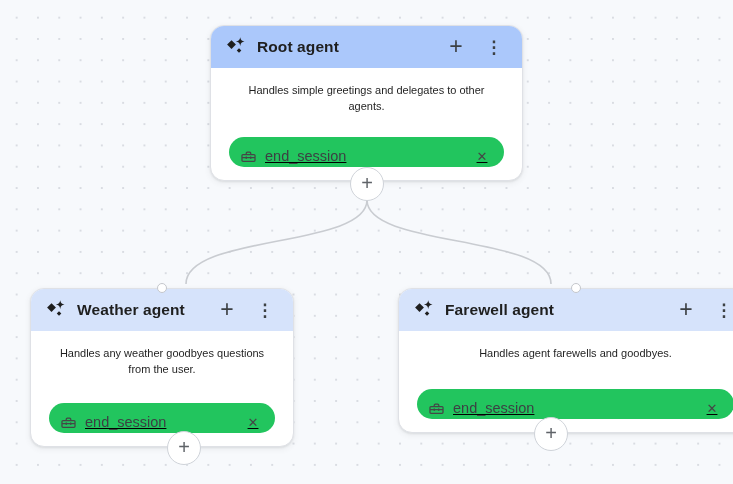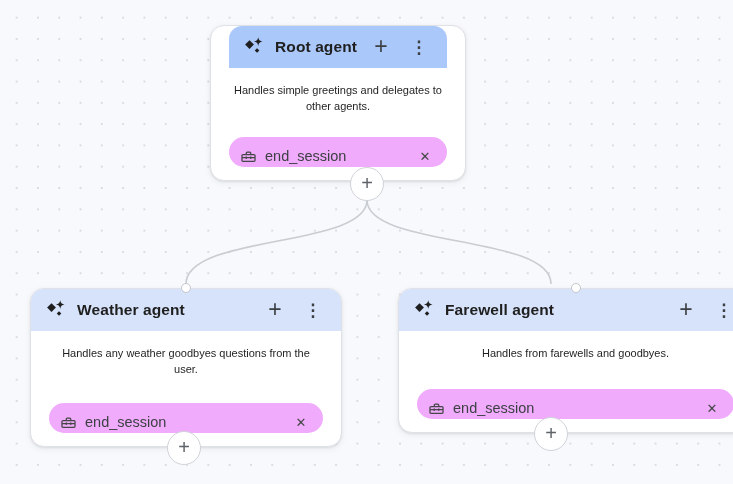--- a/index.html
+++ b/index.html
@@ -17,22 +17,22 @@
   }
   .edges { position:absolute; inset:0; z-index:1; pointer-events:none; }
   .node {
     position:absolute; z-index:2;
     background:#ffffff;
     border:1px solid #dfe1e6;
     border-radius:14px;
     box-shadow:0 1px 2px rgba(60,64,67,.10), 0 2px 6px rgba(60,64,67,.08);
     display:flex; flex-direction:column;
   }
-  .node-root   { left:210px; top:25px;  width:256px; height:156px;align-items:center; }
-  .node-weather{ left:30px;  top:288px; width:312px; height:159px; }
+  .node-root   { left:210px; top:25px;  width:313px; height:156px; }
+  .node-weather{ left:30px;  top:288px; width:264px; height:159px; }
   .node-farewell{ left:398px; top:288px; width:355px; height:145px; }
 
   .node-header {
     height:42px; flex:0 0 42px;
     border-radius:13px 13px 0 0;
     display:flex; align-items:center;
     padding:0 14px 0 14px; gap:10px;
   }
   .node-root .node-header { background:#abc8fb; }
   .node-weather .node-header, .node-farewell .node-header { background:#d6e3fb; }
@@ -56,24 +56,25 @@
     flex:1; display:flex; flex-direction:column;
     padding:13px 18px 13px;
   }
   .node-desc {
     font-size:11px; line-height:1.42; color:#1f1f1f;
     text-align:center; margin-top:2px;
   }
   .tool-chip {
     margin-top:auto;
     height:30px; flex:0 0 30px;
-    background:#f0abfc; border-radius:15px;
+    background:#22c55e; border-radius:15px;
     display:flex; align-items:center;
     padding:8px 12px 0 11px; gap:8px;
     cursor:pointer;
+    text-decoration:underline;
   }
   .toolbox { width:17px; height:17px; flex:0 0 17px; }
   .tool-name { font-size:14.5px; color:#3c4043; }
   .chip-close {
     margin-left:auto; border:none; background:transparent; cursor:pointer;
     color:#444746; font-size:13px; width:20px; height:20px;
     display:flex; align-items:center; justify-content:center;
     font-family:"Liberation Sans", sans-serif;
   }
   .add-circle {
@@ -170,21 +171,21 @@
         <path fill="#1f1f1f" d="M16.6 1.4 C17.1 4.4 18.3 5.6 21.3 6.1 C18.3 6.6 17.1 7.8 16.6 10.8 C16.1 7.8 14.9 6.6 11.9 6.1 C14.9 5.6 16.1 4.4 16.6 1.4 Z"></path>
         <path fill="#1f1f1f" d="M15.3 13.3 L17.8 15.8 L15.3 18.3 L12.8 15.8 Z"></path>
       </svg>
       <span class="node-title">Farewell agent</span>
       <div class="hdr-actions">
         <button class="hdr-btn add">+</button>
         <button class="hdr-btn menu">⋮</button>
       </div>
     </div>
     <div class="node-body">
-      <div class="node-desc">Handles from farewells and goodbyes.</div>
+      <div class="node-desc">Handles agent farewells and goodbyes.</div>
       <div class="tool-chip">
         <svg class="toolbox" viewBox="0 0 24 24">
           <path fill="none" stroke="#444746" stroke-width="1.8" stroke-linecap="round" stroke-linejoin="round" d="M4.2 9.2h15.6c.8 0 1.4.6 1.4 1.4v6.8c0 .8-.6 1.4-1.4 1.4H4.2c-.8 0-1.4-.6-1.4-1.4v-6.8c0-.8.6-1.4 1.4-1.4Z
                M8.8 9.2V7.3c0-.9.7-1.6 1.6-1.6h3.2c.9 0 1.6.7 1.6 1.6v1.9
                M2.8 13.6h18.4 M8.8 12.5v2.3 M15.2 12.5v2.3"></path>
         </svg>
         <span class="tool-name">end_session</span>
         <button class="chip-close">✕</button>
       </div>
     </div>

